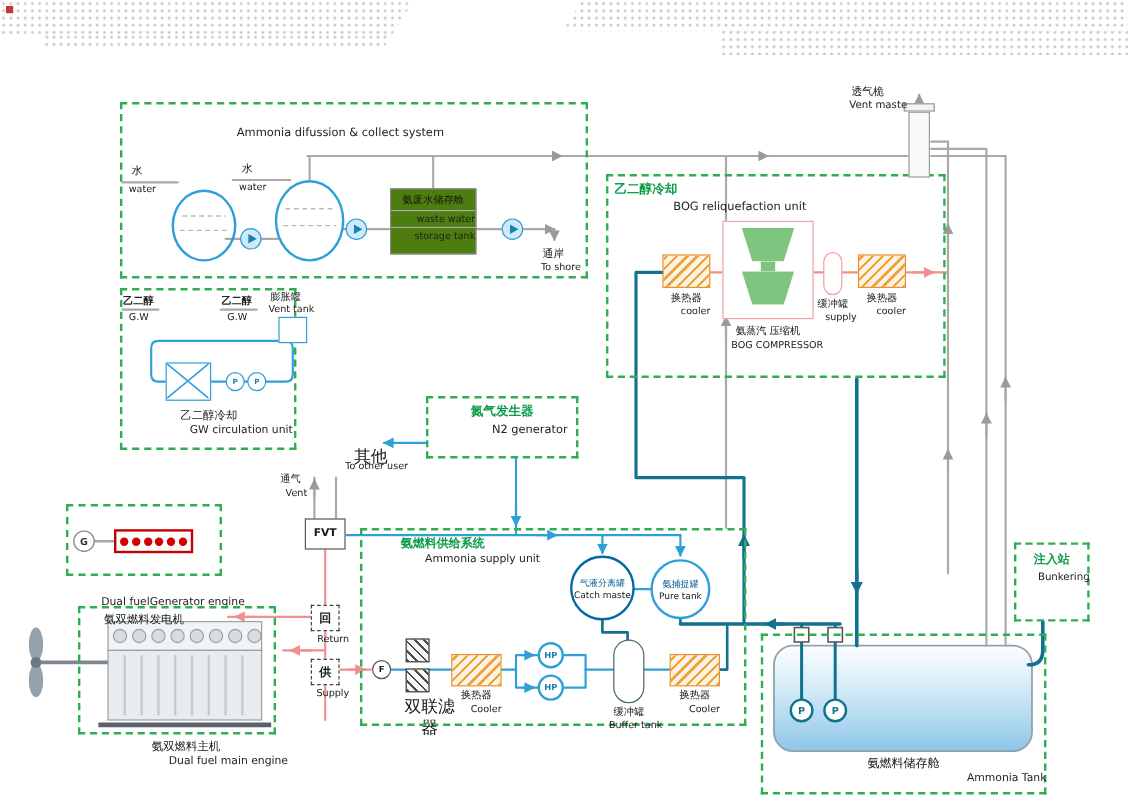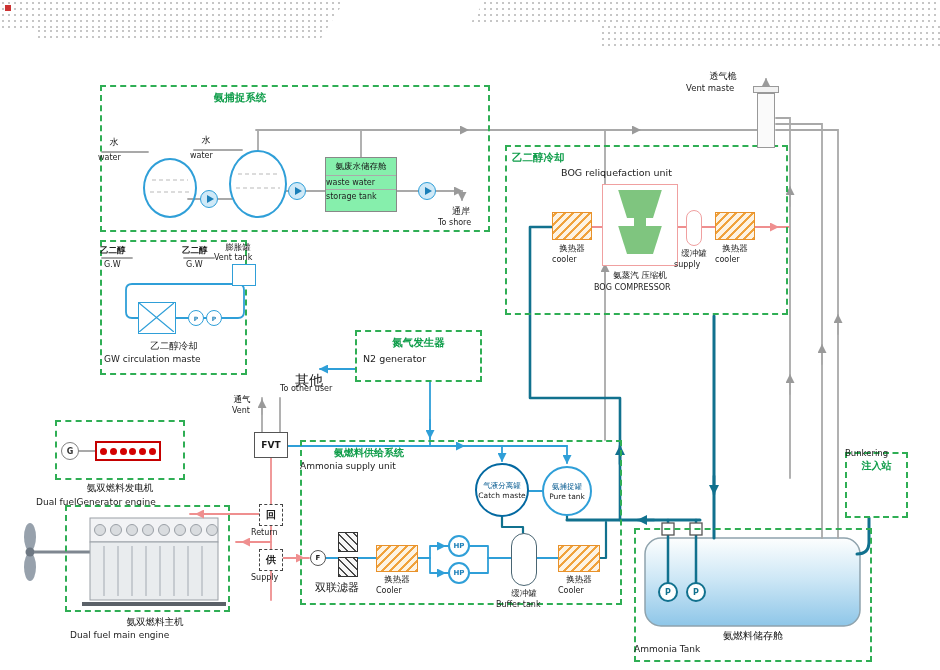--- a/index.html
+++ b/index.html
@@ -4,29 +4,29 @@
 <style>
 *{margin:0;padding:0;box-sizing:border-box}
 html,body{background:#fff}
 body{font-family:"DejaVu Sans","Liberation Sans",sans-serif;color:#1a1a1a}
 #stage{position:relative;width:940px;height:670px;background:#fff;overflow:hidden}
 .abs{position:absolute}
 svg.pipes{position:absolute;left:0;top:0}
 .dashbox{position:absolute;border:2px dashed #2fae54;background:transparent}
 .zh-g{font-weight:bold;color:#0f9d4a;text-align:center}
 .zh{font-weight:normal;color:#151515;text-align:center}
-.en{color:#222;text-align:left;font-weight:normal}
+.en{color:#222;text-align:right;font-weight:normal}
 .circle{position:absolute;border-radius:50%;background:#fff;display:flex;align-items:center;justify-content:center;flex-direction:column}
 .pumpc{position:absolute;border-radius:50%;background:#cfe9f7;border:1.5px solid #2f9fd8;display:flex;align-items:center;justify-content:center}
 .tri{width:0;height:0;border-left:7px solid #1b7fb8;border-top:4.5px solid transparent;border-bottom:4.5px solid transparent;margin-left:2px}
 .hatch-o{position:absolute;background:repeating-linear-gradient(-45deg,#f0a23c 0 2px,#fdf3e3 2px 6px);border:1.5px solid #e8912a}
 .hatch-b{position:absolute;background:repeating-linear-gradient(45deg,#4a4a4a 0 1.5px,#f7f7f7 1.5px 5.5px);border:1.3px solid #333}
 .dots{position:absolute;background-image:radial-gradient(circle,#c6c6c6 1px,transparent 1.35px);background-size:6px 6px}
 .ellipse-tank{position:absolute;border:2px solid #2f9fd8;border-radius:50%;background:transparent}
-.wbox{position:absolute;background:#86efac;border:1.3px solid #888}
+.wbox{position:absolute;background:#4d7c0f;border:1.3px solid #888}
 .trap{position:absolute;background:#7fc57f}
 .capsule{position:absolute;background:#fff}
 </style>
 </head>
 <body>
 
 <div id="stage">
 
   <div class="dots" style="left:0;top:0;width:440px;height:30px"></div>
   <div class="dots" style="left:36px;top:28px;width:360px;height:12px"></div>
@@ -181,21 +181,21 @@
         <path d="M290,558 H304" marker-end="url(#mp)"></path>
       <path d="M592,227 H602"></path>
         <path d="M678,227 H686"></path>
         <path d="M702,227 H715"></path>
       <path d="M755,227 H789"></path>
         <path d="M762,227 H778" marker-end="url(#mp)"></path>
     </g>
   </svg>
 
   <div class="dashbox" style="left:100px;top:85px;width:390px;height:147px"></div>
-  <div class="abs zh-g" style="left:130px;top:91px;width:220px;font-size:10.5px">氨捕捉系统</div>
+  <div class="abs en" style="left:110px;top:105px;width:260px;font-size:9.5px">Ammonia difussion &amp; collect system</div>
 
   <div class="abs zh" style="left:104px;top:136px;width:20px;font-size:9px">水</div>
   <div class="abs en" style="left:98px;top:153px;width:32px;font-size:8px">water</div>
   <div class="abs zh" style="left:196px;top:134px;width:20px;font-size:9px">水</div>
   <div class="abs en" style="left:190px;top:151px;width:32px;font-size:8px">water</div>
 
   <div class="ellipse-tank" style="left:143px;top:158px;width:54px;height:60px"></div>
   <div class="ellipse-tank" style="left:229px;top:150px;width:58px;height:68px"></div>
 
   <div class="pumpc" style="left:200px;top:190px;width:18px;height:18px">
@@ -226,21 +226,21 @@
   <div class="abs en" style="left:214px;top:253px;width:48px;font-size:8px">Vent tank</div>
   <div class="abs" style="left:232px;top:264px;width:24px;height:22px;background:#fff;border:1.5px solid #2f9fd8"></div>
   <div class="abs" style="left:138px;top:302px;width:38px;height:32px;background:#fff;border:1.5px solid #2f9fd8">
     <svg width="35" height="29">
         <path d="M0,0 L35,29 M35,0 L0,29" stroke="#2f9fd8" stroke-width="1.3"></path>
       </svg>
   </div>
   <div class="circle" style="left:188px;top:310px;width:16px;height:16px;border:1.5px solid #2f9fd8;font-size:6px;font-weight:bold;color:#1b7fb8">P</div>
   <div class="circle" style="left:206px;top:310px;width:16px;height:16px;border:1.5px solid #2f9fd8;font-size:6px;font-weight:bold;color:#1b7fb8">P</div>
   <div class="abs zh" style="left:110px;top:340px;width:128px;font-size:9.5px">乙二醇冷却</div>
-  <div class="abs en" style="left:104px;top:354px;width:140px;font-size:9px">GW circulation maste</div>
+  <div class="abs en" style="left:104px;top:354px;width:140px;font-size:9px">GW circulation unit</div>
 
   <div class="dashbox" style="left:505px;top:145px;width:283px;height:170px"></div>
   <div class="abs zh-g" style="left:512px;top:151px;width:130px;font-size:10.5px;text-align:left">乙二醇冷却</div>
   <div class="abs en" style="left:512px;top:167px;width:160px;font-size:9.5px;text-align:right">BOG reliquefaction unit</div>
 
   <div class="hatch-o" style="left:552px;top:212px;width:40px;height:28px"></div>
   <div class="abs zh" style="left:546px;top:243px;width:52px;font-size:8.5px">换热器</div>
   <div class="abs en" style="left:552px;top:255px;width:40px;font-size:8px">cooler</div>
 
   <div class="abs" style="left:602px;top:184px;width:76px;height:82px;border:1.5px solid #f0a0a0;background:#fff"></div>
@@ -280,21 +280,21 @@
   <div class="dashbox" style="left:55px;top:420px;width:130px;height:60px"></div>
   <div class="circle" style="left:61px;top:442px;width:18px;height:18px;border:1.6px solid #808080;font-size:8px;font-weight:bold;color:#333">G</div>
   <div class="abs" style="left:95px;top:441px;width:66px;height:20px;background:#fff;border:2px solid #c40000;display:flex;align-items:center;justify-content:space-evenly">
     <span style="width:7px;height:7px;border-radius:50%;background:#d40000"></span>
     <span style="width:7px;height:7px;border-radius:50%;background:#d40000"></span>
     <span style="width:7px;height:7px;border-radius:50%;background:#d40000"></span>
     <span style="width:7px;height:7px;border-radius:50%;background:#d40000"></span>
     <span style="width:7px;height:7px;border-radius:50%;background:#d40000"></span>
     <span style="width:7px;height:7px;border-radius:50%;background:#d40000"></span>
   </div>
-  <div class="abs zh" style="left:47px;top:482px;width:146px;font-size:9.5px">氨双燃料发电机</div>
+  <div class="abs zh" style="left:47px;top:510px;width:146px;font-size:9.5px">氨双燃料发电机</div>
   <div class="abs en" style="left:36px;top:497px;width:168px;font-size:9px">Dual fuelGenerator engine</div>
 
   <div class="dashbox" style="left:65px;top:505px;width:165px;height:107px"></div>
   <div class="abs zh" style="left:80px;top:616px;width:150px;font-size:9.5px">氨双燃料主机</div>
   <div class="abs en" style="left:70px;top:630px;width:170px;font-size:9px">Dual fuel main engine</div>
 
   <div class="dashbox" style="left:300px;top:440px;width:322px;height:165px"></div>
   <div class="abs zh-g" style="left:306px;top:446px;width:126px;font-size:10px">氨燃料供给系统</div>
   <div class="abs en" style="left:300px;top:461px;width:150px;font-size:9px">Ammonia supply unit</div>
 
@@ -303,21 +303,21 @@
     <span class="en" style="font-size:7.5px">Catch maste</span>
   </div>
   <div class="circle" style="left:542px;top:466px;width:50px;height:50px;border:2px solid #2f9fd8">
     <span class="zh" style="font-size:7.5px;color:#0a5d92">氨捕捉罐</span>
     <span class="en" style="font-size:7.5px">Pure tank</span>
   </div>
 
   <div class="circle" style="left:310px;top:550px;width:16px;height:16px;border:1.4px solid #555;font-size:7px;font-weight:bold">F</div>
   <div class="hatch-b" style="left:338px;top:532px;width:20px;height:20px"></div>
   <div class="hatch-b" style="left:338px;top:557px;width:20px;height:20px"></div>
-  <div class="abs zh" style="left:314px;top:580px;width:46px;font-size:11px">双联滤器</div>
+  <div class="abs zh" style="left:335px;top:580px;width:46px;font-size:14px">双联滤器</div>
 
   <div class="hatch-o" style="left:376px;top:545px;width:42px;height:27px"></div>
   <div class="abs zh" style="left:370px;top:574px;width:54px;font-size:8.5px">换热器</div>
   <div class="abs en" style="left:376px;top:586px;width:42px;font-size:8px">Cooler</div>
 
   <div class="circle" style="left:448px;top:535px;width:22px;height:22px;border:2px solid #2f9fd8;font-size:7px;font-weight:bold;color:#1b7fb8">HP</div>
   <div class="circle" style="left:448px;top:562px;width:22px;height:22px;border:2px solid #2f9fd8;font-size:7px;font-weight:bold;color:#1b7fb8">HP</div>
 
   <div class="capsule" style="left:511px;top:533px;width:26px;height:53px;border:1.5px solid #4a6572;border-radius:13px"></div>
   <div class="abs zh" style="left:500px;top:588px;width:48px;font-size:8.5px">缓冲罐</div>
@@ -328,15 +328,15 @@
   <div class="abs en" style="left:558px;top:586px;width:42px;font-size:8px">Cooler</div>
 
   <div class="dashbox" style="left:634px;top:528px;width:238px;height:134px"></div>
   <div class="circle" style="left:658px;top:582px;width:20px;height:20px;border:2px solid #11718e;font-size:8px;font-weight:bold;color:#11718e">P</div>
   <div class="circle" style="left:686px;top:582px;width:20px;height:20px;border:2px solid #11718e;font-size:8px;font-weight:bold;color:#11718e">P</div>
   <div class="abs zh" style="left:634px;top:629px;width:238px;font-size:10px">氨燃料储存舱</div>
   <div class="abs en" style="left:634px;top:644px;width:238px;font-size:9px">Ammonia Tank</div>
 
   <div class="dashbox" style="left:845px;top:452px;width:63px;height:66px"></div>
   <div class="abs zh-g" style="left:845px;top:459px;width:63px;font-size:10px">注入站</div>
-  <div class="abs en" style="left:845px;top:448px;width:63px;font-size:8.5px">Bunkering</div>
+  <div class="abs en" style="left:845px;top:476px;width:63px;font-size:8.5px">Bunkering</div>
 
 </div>
 
 </body></html>

